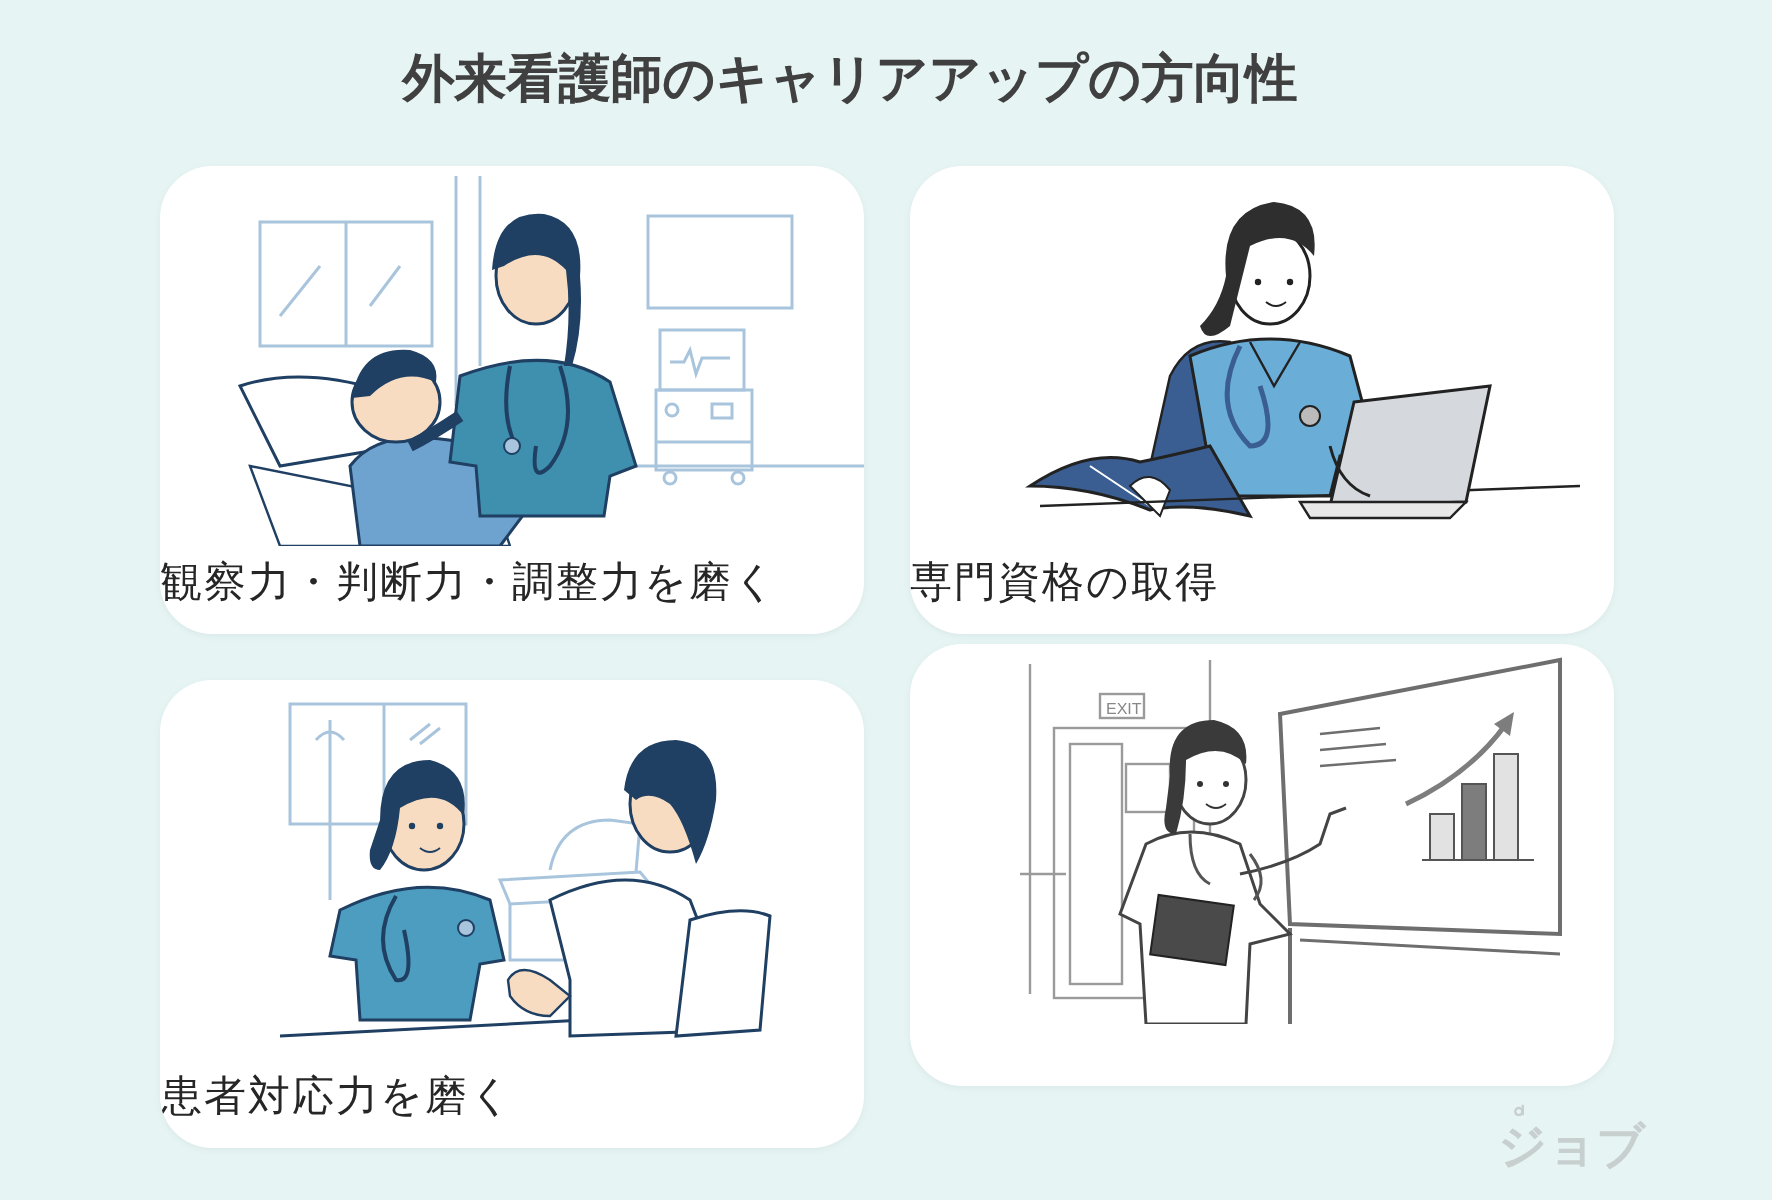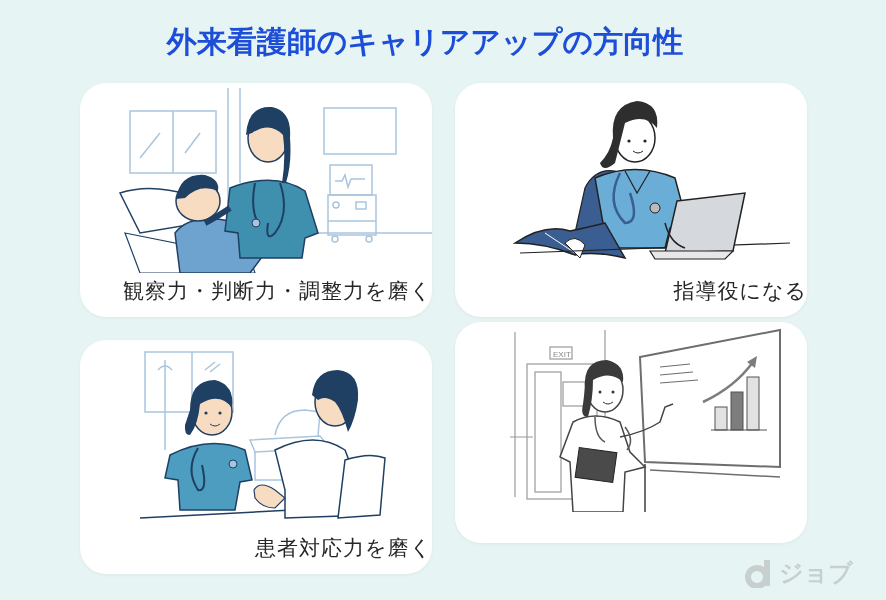--- a/index.html
+++ b/index.html
@@ -4,40 +4,40 @@
   <style>
     * { box-sizing: border-box; margin: 0; padding: 0; }
     html, body {
       width: 886px; height: 600px; overflow: hidden;
       background: #e6f4f4;
       font-family: "DejaVu Sans", "Liberation Sans", sans-serif;
     }
     .page { position: relative; width: 886px; height: 600px; background: #e7f4f4; }
     .title {
       position: absolute; top: 22px; left: 0; width: 850px; text-align: center;
-      font-size: 30px; font-weight: bold; color: #1d4ed8; letter-spacing: 0px;
+      font-size: 26px; font-weight: bold; color: #404040; letter-spacing: 0px;
     }
     .card {
       position: absolute; width: 352px; height: 234px;
       background: #ffffff; border-radius: 26px;
       box-shadow: 0 1px 3px rgba(120,160,160,0.12);
       overflow: hidden;
     }
     .card.c1 { left: 80px;  top: 83px; }
     .card.c2 { left: 455px; top: 83px; }
     .card.c3 { left: 80px;  top: 340px; padding-left: 12px; }
     .card.c4 { left: 455px; top: 322px; height: 221px; }
     .card svg.illus { position: absolute; left: 0; top: 0; width: 352px; height: 190px; }
     .card .label {
-      position: absolute; left: 0; right: 0; bottom: 12px; text-align: right;
+      position: absolute; left: 0; right: 0; bottom: 12px; text-align: left;
       font-size: 21px; color: #262626; font-weight: normal; letter-spacing: 1px;
     }
     .logo {
       position: absolute; left: 745px; top: 552px; height: 36px;
-      display: flex; align-items: flex-end;
+      display: flex; align-items: flex-start; flex-direction: column;
     }
     .logo .d-mark { width: 30px; height: 30px; }
     .logo .logo-text {
       font-size: 24px; font-weight: bold; color: #c8cfcf; margin-left: 4px; line-height: 30px;
     }
   </style>
 </head>
 <body>
 
 <div class="page">
@@ -101,21 +101,21 @@
       <path d="M60 160 Q90 140 115 148 Q130 145 150 140 L170 175 Q140 168 120 172 Q90 160 60 160 Z" fill="#3a5e92" stroke="#222" stroke-width="1.5"></path>
       <path d="M90 150 L120 170" stroke="#fff" stroke-width="1"></path>
       <path d="M110 160 Q120 150 130 162 L125 175 Z" fill="#fff" stroke="#222"></path>
 
       <line x1="65" y1="170" x2="335" y2="160" stroke="#222" stroke-width="1.2"></line>
 
       <path d="M222 118 L290 110 L278 168 L210 170 Z" fill="#d5d8dc" stroke="#222" stroke-width="1.5"></path>
       <path d="M195 168 L278 168 L270 176 L200 176 Z" fill="#e8e8e8" stroke="#222" stroke-width="1.2"></path>
       <path d="M210 140 Q215 160 230 165" fill="none" stroke="#222" stroke-width="1.5"></path>
     </svg>
-    <div class="label">指導役になる</div>
+    <div class="label">専門資格の取得</div>
   </div>
 
   <div class="card c3">
     <svg class="illus" viewBox="0 0 352 190">
       <g fill="none" stroke="#a9c5dd" stroke-width="1.5">
         <rect x="65" y="12" width="88" height="60"></rect>
         <line x1="112" y1="12" x2="112" y2="72"></line>
         <line x1="85" y1="20" x2="85" y2="110"></line>
         <path d="M78 30 Q85 22 92 30"></path>
         <path d="M125 30 L135 22 M130 32 L140 24"></path>

